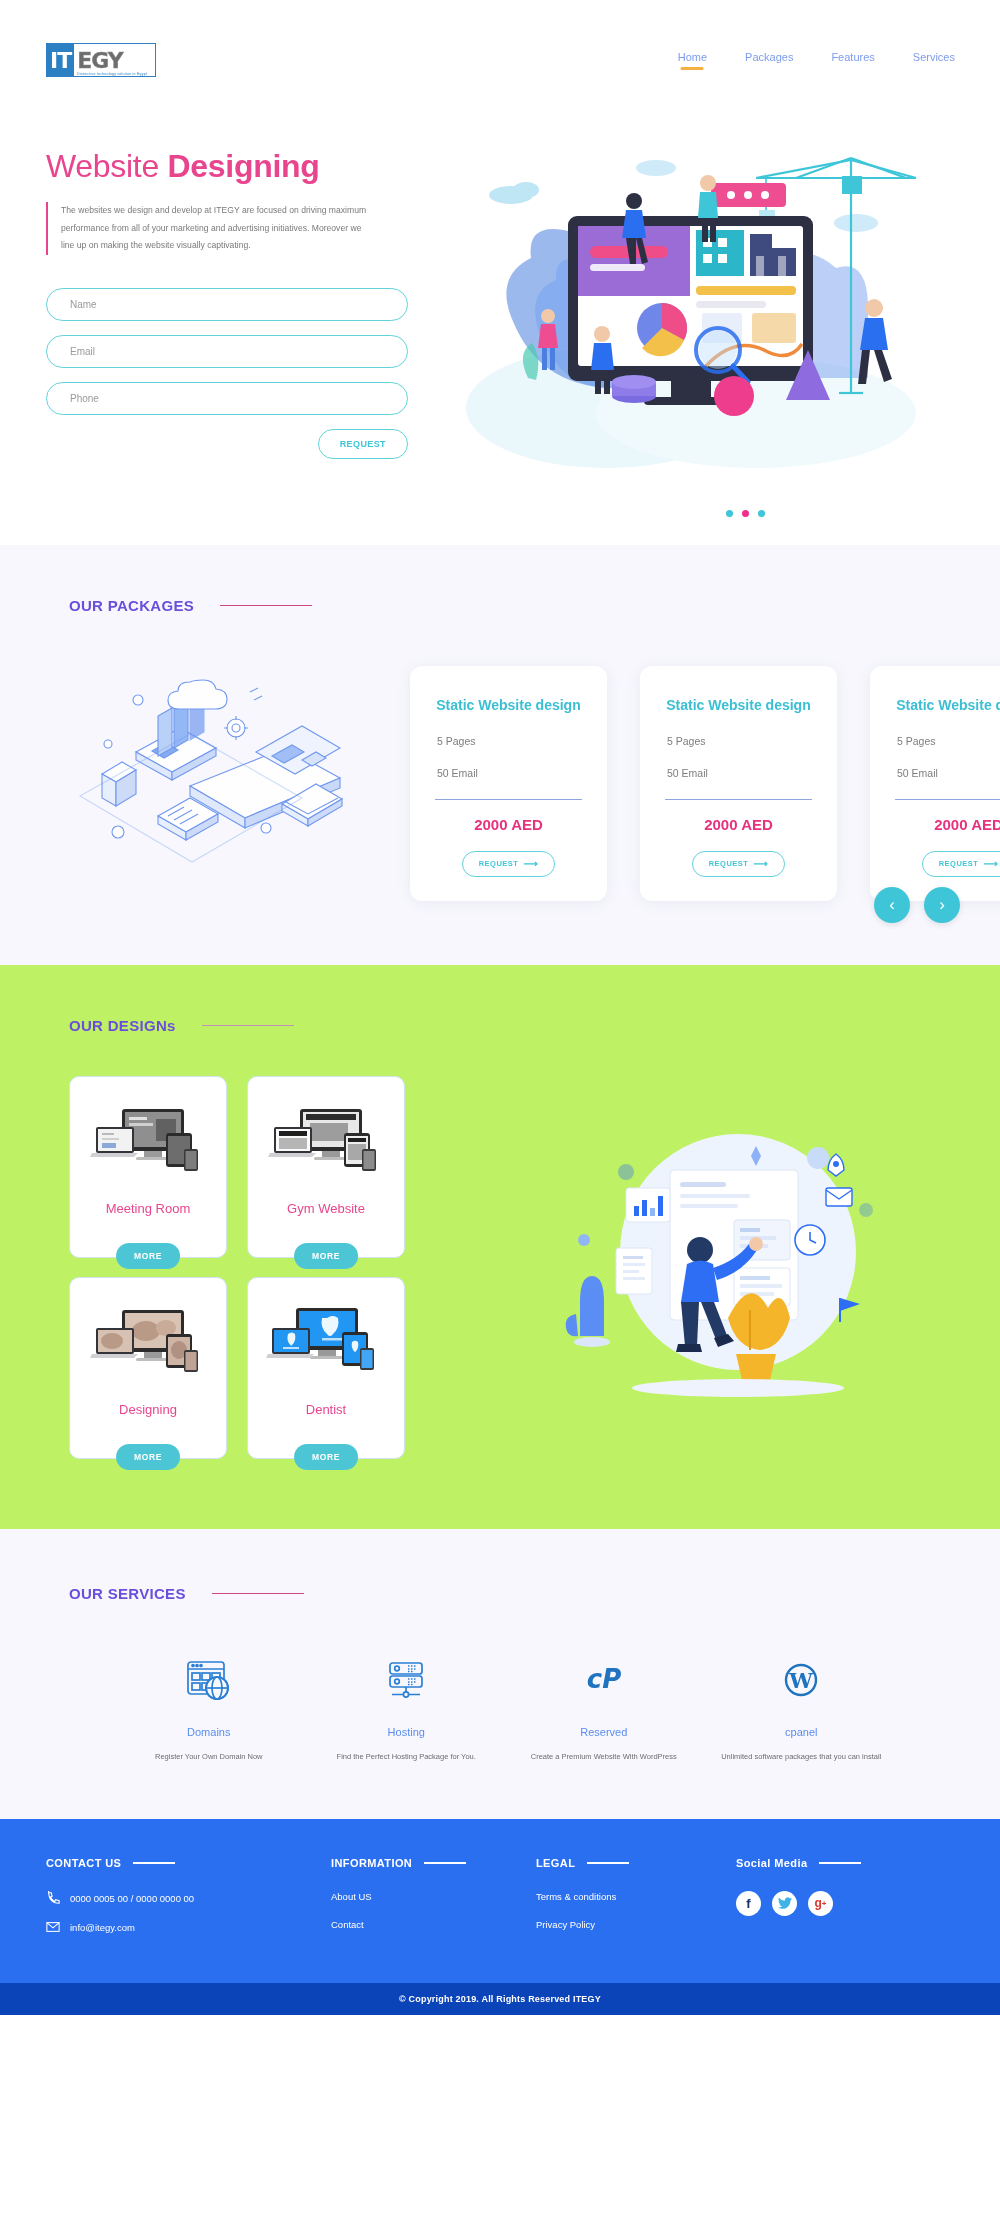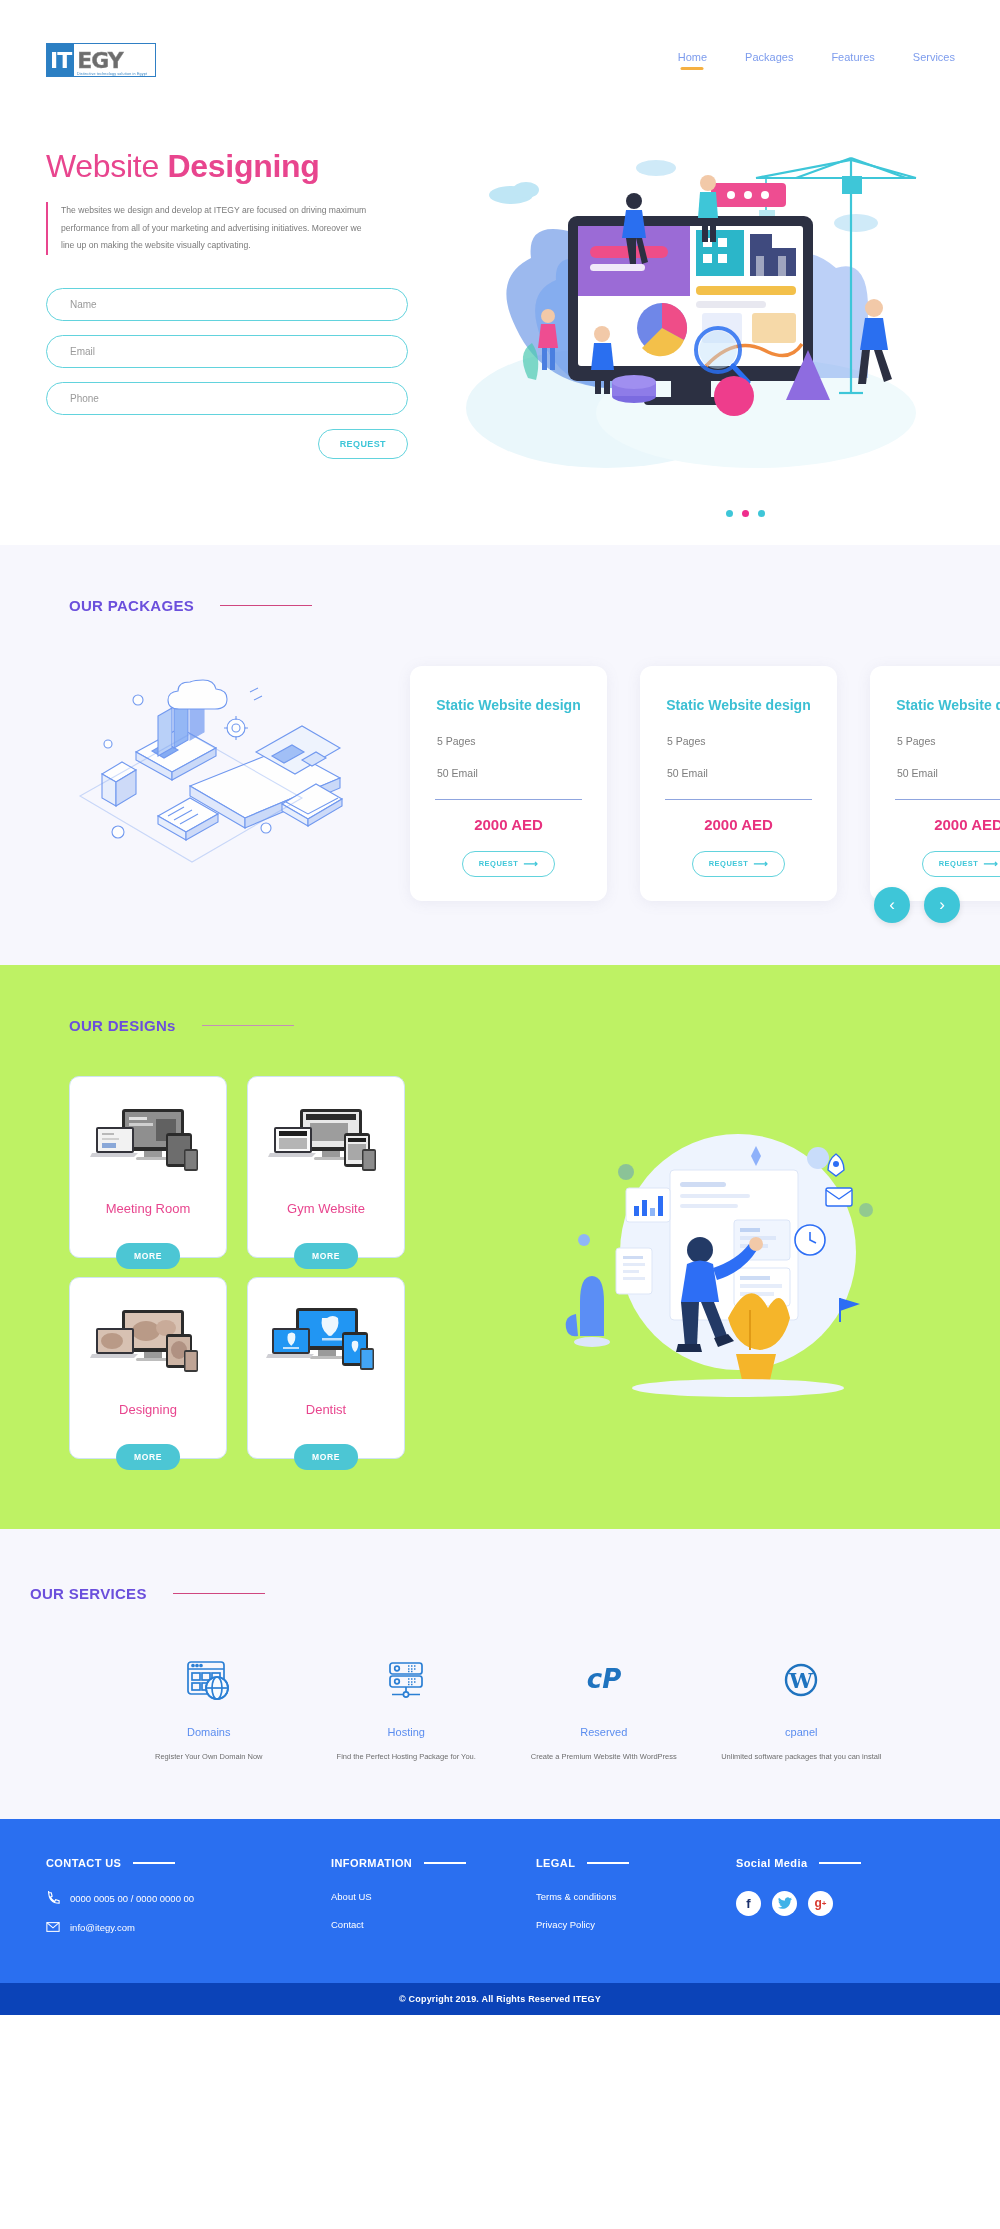--- a/index.html
+++ b/index.html
@@ -168,21 +168,21 @@
   .btn-more {
     position: absolute; bottom: -12px; left: 50%; transform: translateX(-50%);
     background: #4cc6d4; color: #fff; border: none; border-radius: 14px;
     font-size: 8.5px; font-weight: bold; letter-spacing: .6px;
     padding: 8px 18px; cursor: pointer;
   }
   .designs-illu { flex: 1; display: flex; align-items: center; justify-content: center; }
 
   
   .services { background: #f7f7fd; padding: 56px 0 56px 0; }
-  .services .sec-head { padding-left: 30px; }
+  .services .sec-head { padding-left: 69px; }
   .svc-row { display: flex; margin-top: 50px; padding: 0 100px 0 110px; gap: 0; }
   .svc { flex: 1; text-align: center; }
   .svc-icon { height: 56px; display: flex; align-items: center; justify-content: center; }
   .svc-name { font-size: 11px; color: #5b8def; margin-top: 18px; }
   .svc-desc { font-size: 7.5px; color: #6e6e6e; margin-top: 13px; line-height: 1.6; }
 
   
   .footer { background: #2a6ff0; color: #fff; padding: 38px 46px 34px 46px; display: flex; }
   .fcol { }
   .fcol.contact { width: 285px; }

